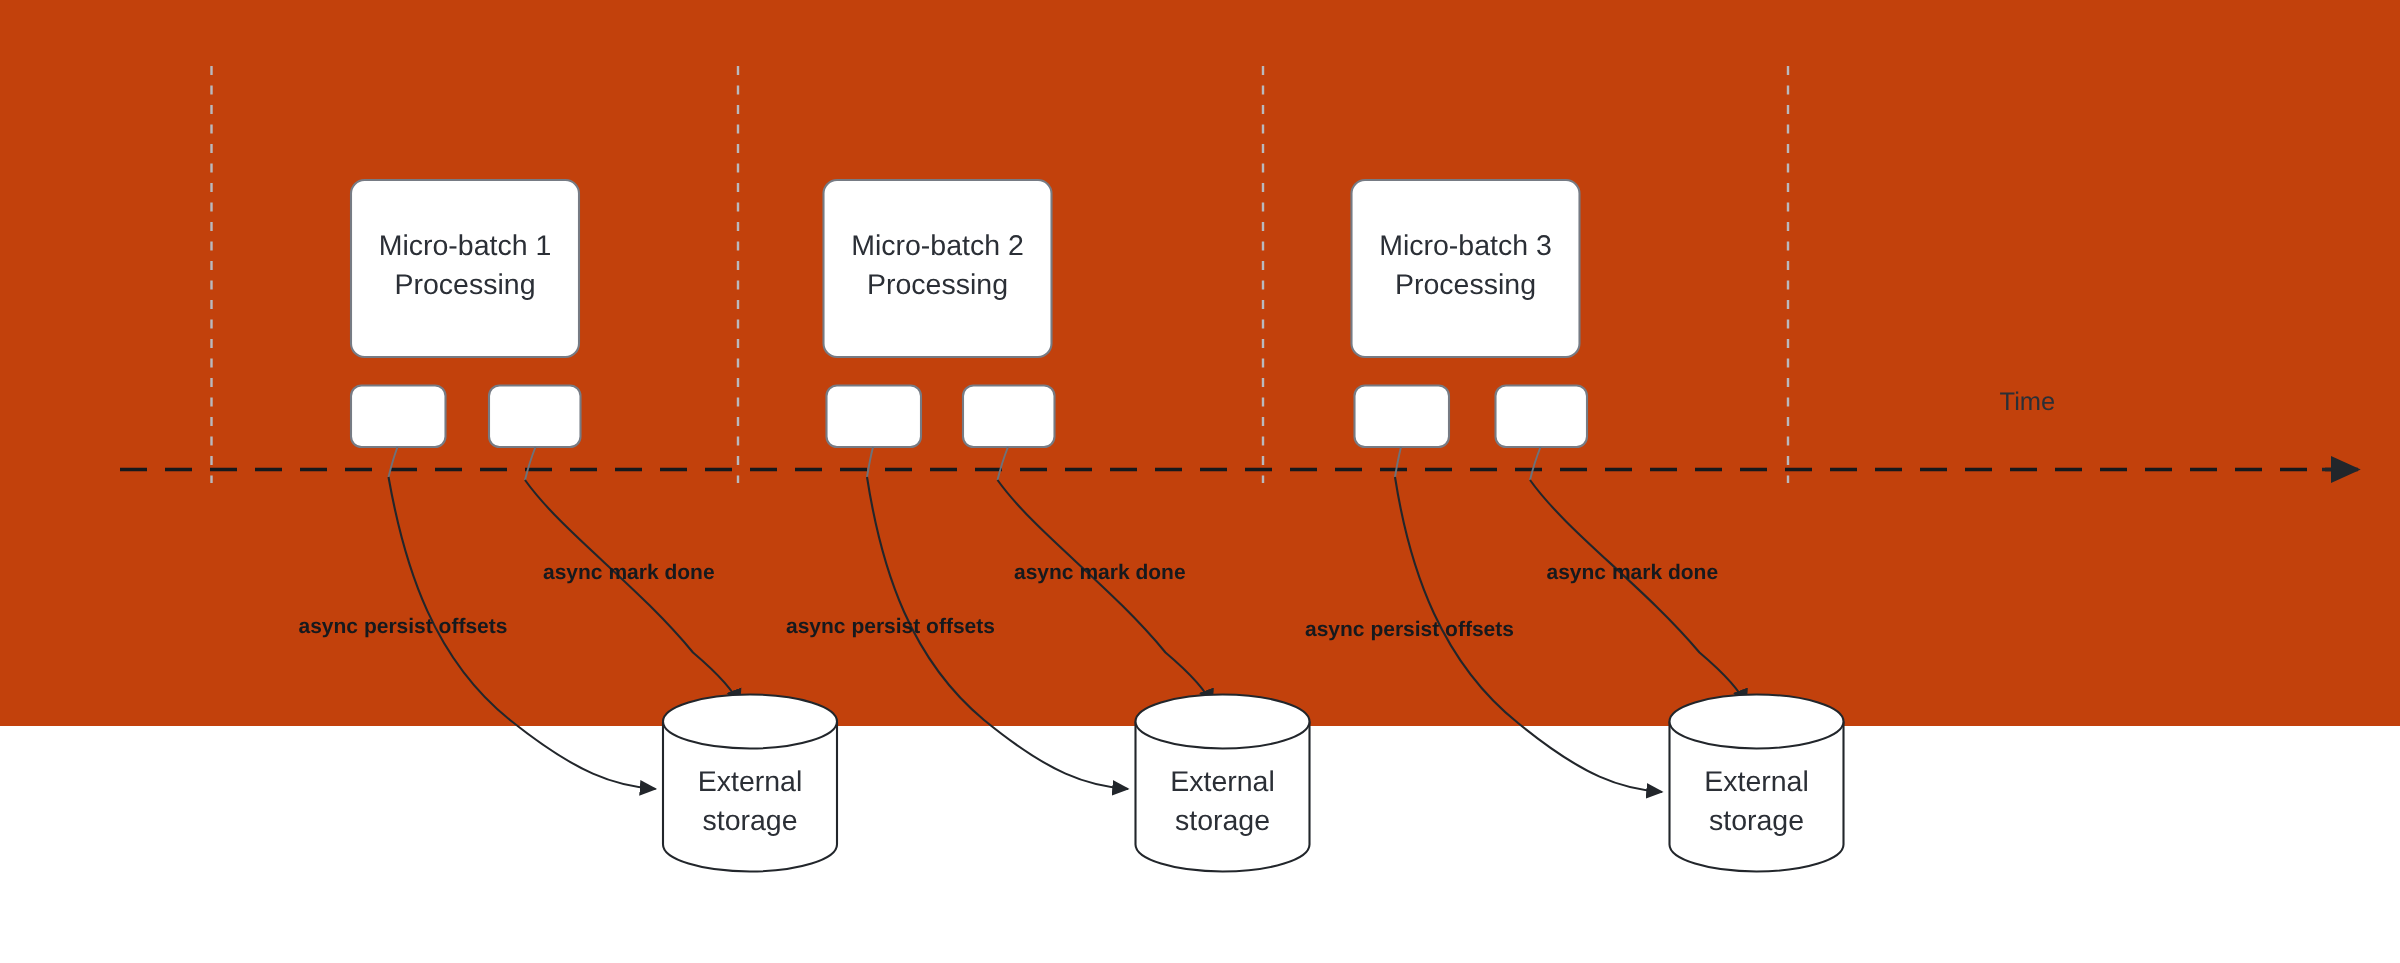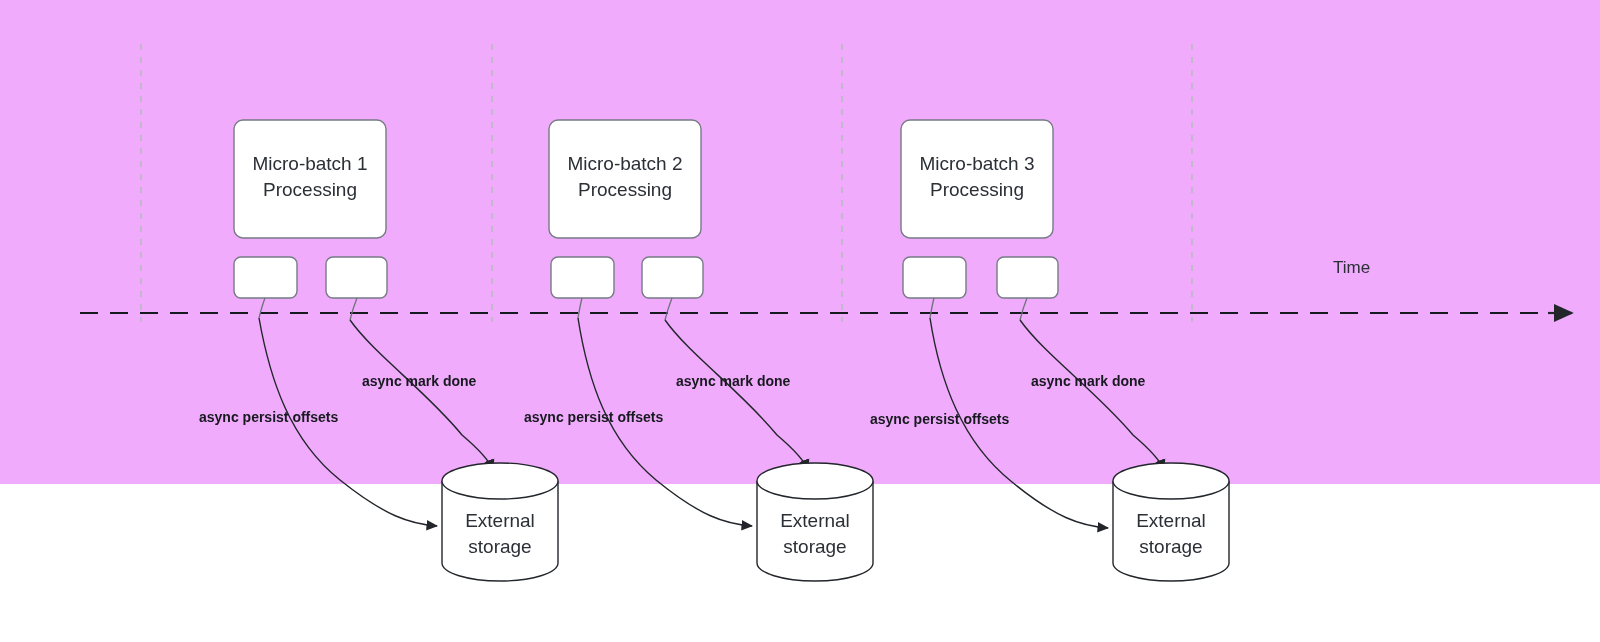--- a/index.html
+++ b/index.html
@@ -11,21 +11,21 @@
   body {
     width: 1600px;
     height: 642px;
     font-family: "Liberation Sans", sans-serif;
     overflow: hidden;
   }
   #diagram-root {
     position: relative;
     width: 1600px;
     height: 484px;
-    background: #f0abfc;
+    background: #c2410c;
   }
   svg.layer {
     position: absolute;
     top: 0;
     left: 0;
     width: 1600px;
     height: 642px;
   }
   .box-label {
     font-family: "Liberation Sans", sans-serif;

